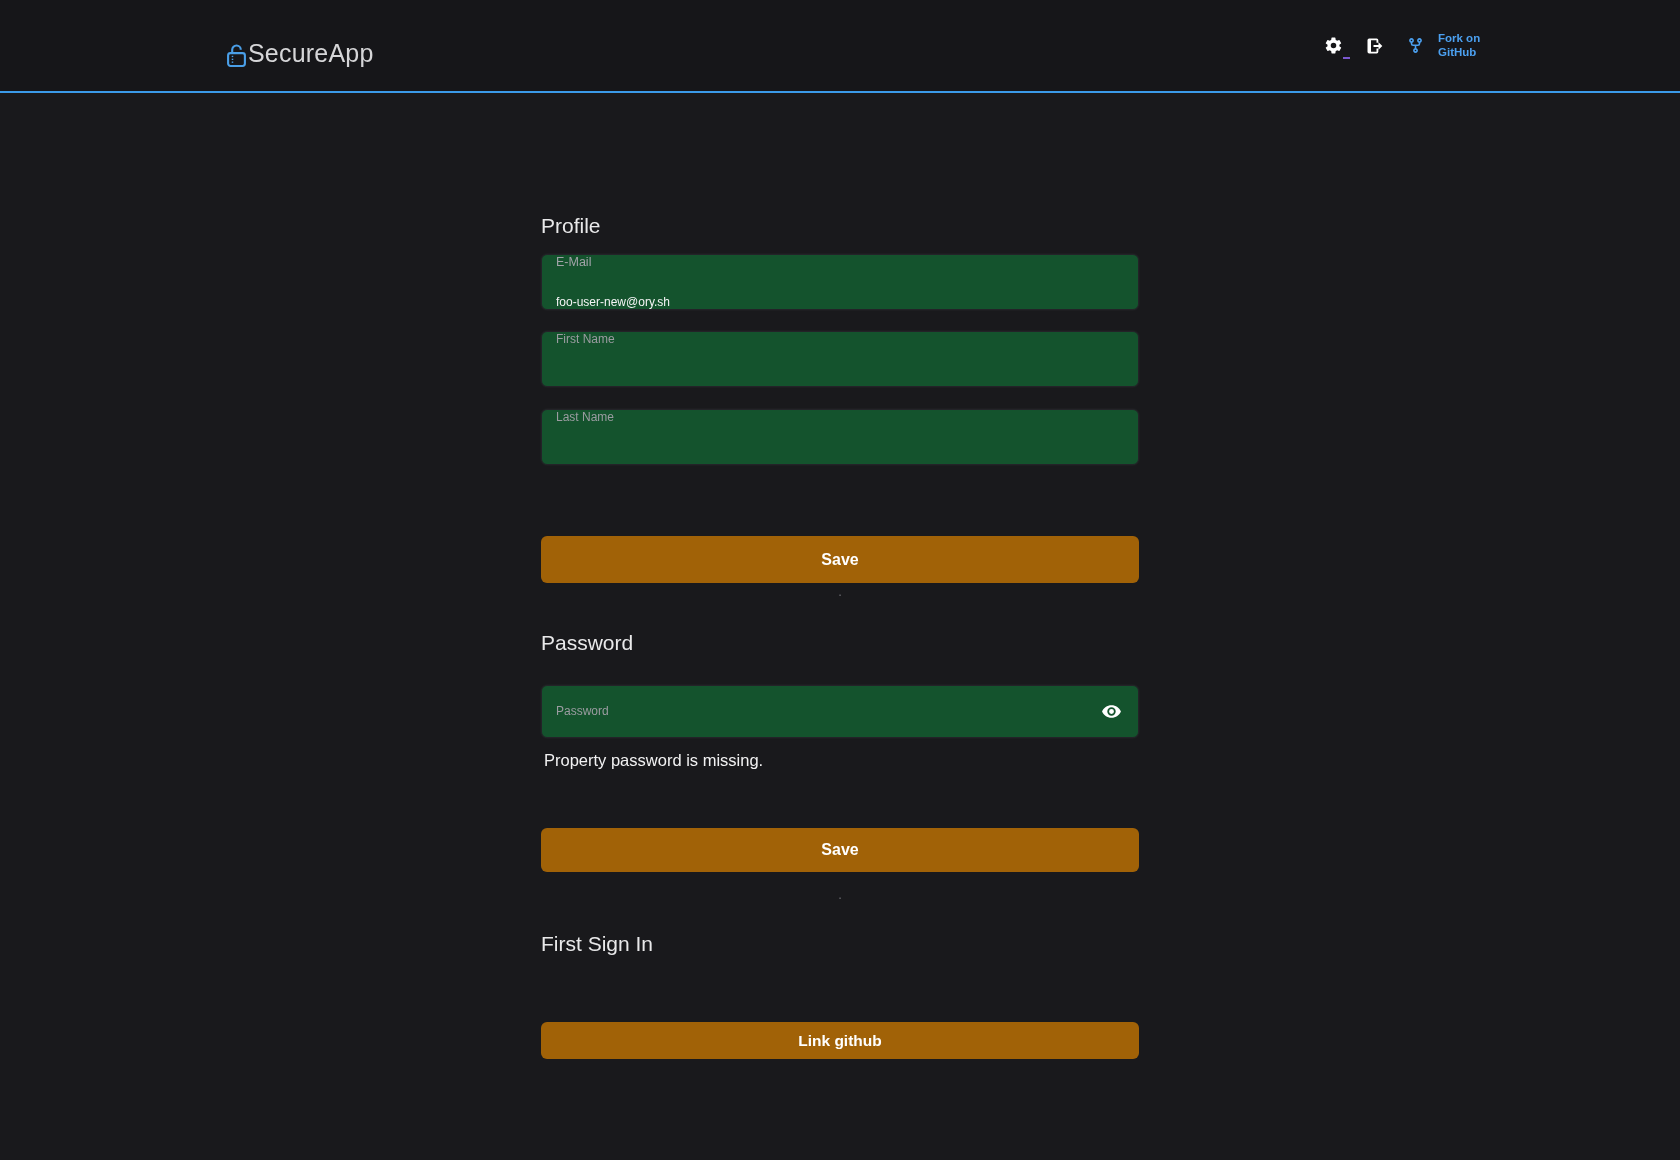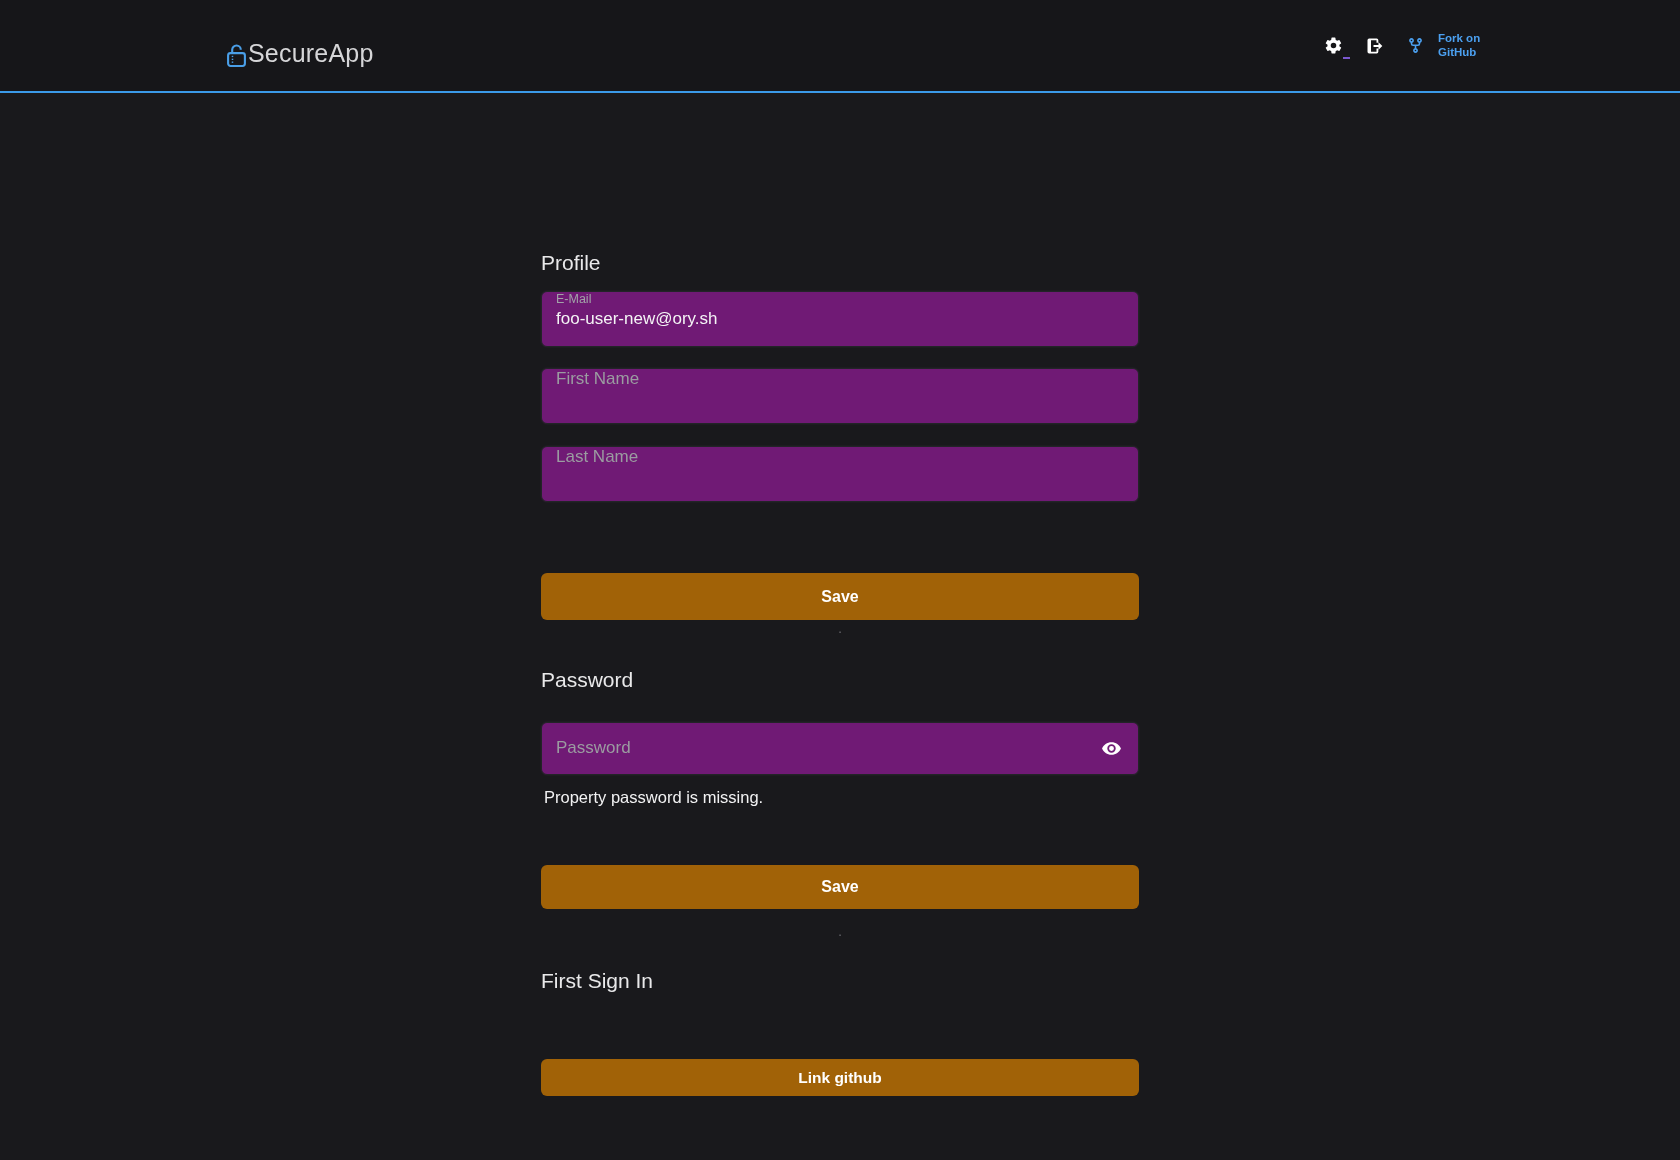--- a/index.html
+++ b/index.html
@@ -30,42 +30,42 @@
   .fork-link { display:flex; align-items:center; gap:14px; text-decoration:none; cursor:pointer; }
   .fork-text {
     color:#4ba0f0; font-size:11.5px; font-weight:700; line-height:1.15;
     width:52px;
   }
 
   
   .content { width:598px; margin:0 auto; padding-top:92px; }
   .page-title { font-size:36px; font-weight:400; color:#ededed; line-height:1.3; }
   .section-heading { font-size:21px; font-weight:400; color:#e9e9ea; line-height:1.35; }
-  .h-profile  { margin-top:64px; }
+  .h-profile  { margin-top:27px; }
   .h-password { margin-top:30px; }
   .h-social   { margin-top:28px; }
 
   
   .field {
-    background:#701a75;
+    background:#14532d;
     border:1px solid #232328;
     border-radius:6px;
     height:56px;
-    display:flex; flex-direction:column; justify-content:flex-start;
+    display:flex; flex-direction:column; justify-content:space-between;
     padding:0 14px;
     box-shadow:0 0 0 1px rgba(255,255,255,0.02);
   }
   .field-email { margin-top:14px; }
   .field-first { margin-top:21px; }
   .field-last  { margin-top:22px; }
   .field-password { margin-top:27px; height:53px; flex-direction:row; align-items:center; }
   .field-label { font-size:12.5px; color:#a2a3a8; margin-bottom:3px; }
   .field input {
     background:transparent; border:none; outline:none;
-    color:#f4f4f5; font-size:17px; width:100%;
+    color:#f4f4f5; font-size:12px; width:100%;
     font-family:"Liberation Sans", sans-serif;
   }
   .field input::placeholder { color:#9b9ca1; opacity:1; }
   .eye-btn { background:none; border:none; cursor:pointer; display:flex; align-items:center; padding:0 2px; }
 
   .error-text { margin-top:12px; padding-left:3px; font-size:16.5px; color:#f2f2f3; line-height:20px; }
 
   
   .btn {
     display:block; width:100%;

